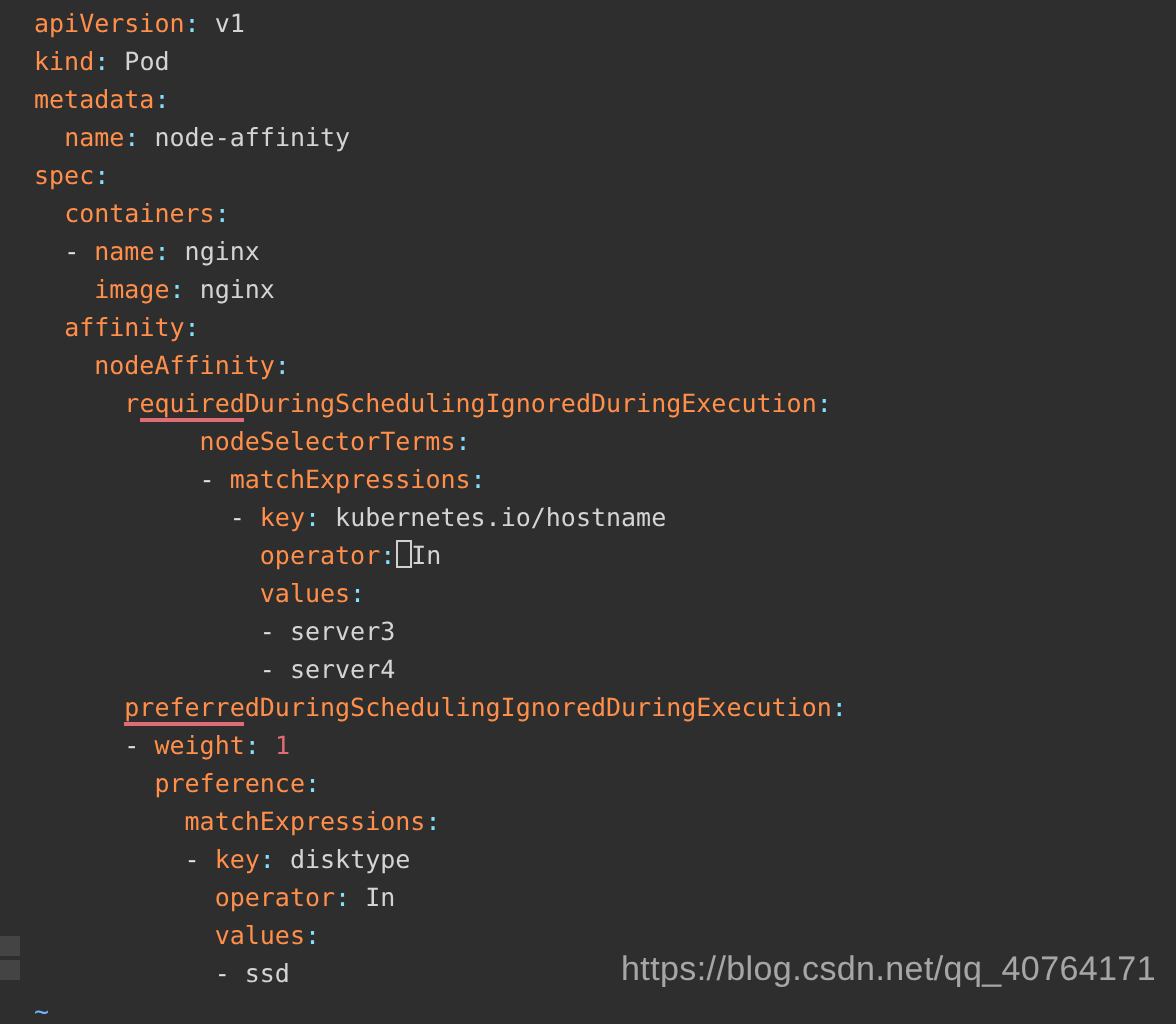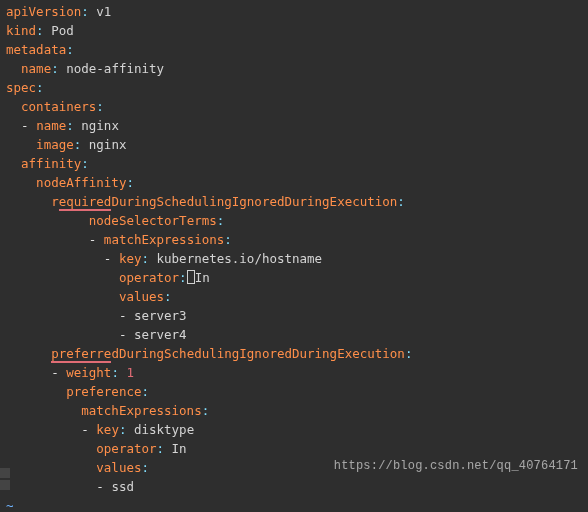--- a/index.html
+++ b/index.html
@@ -1,25 +1,25 @@
 <!DOCTYPE html>
 <html><head>
 <meta charset="utf-8">
 <style>
   html,body{margin:0;padding:0;background:#2e2e2e;font-family:Menlo,Consolas,"DejaVu Sans Mono",monospace;font-size:12.5px;line-height:19px;color:#d0d0d0}
-  .editor{position:relative;width:588px;height:512px;box-sizing:border-box;padding:2px 0 0 6px;overflow:hidden}
+  .editor{position:relative;width:588px;height:512px;box-sizing:border-box;padding:2px 0 0 17px;overflow:hidden}
   pre{margin:0;white-space:pre}
   .kw{color:#ff8f4a}      
   .col{color:#83e0ff}     
   .val{color:#d4d4d4}     
   .num{color:#e06c75}     
   .dash{color:#e0e0e0}
   .cursor{display:inline-block;width:8px;height:14px;border:1px solid #d0d0d0;box-sizing:border-box;vertical-align:-2px}
   .err{border-bottom:2px solid #e06c75;padding-bottom:0}
-  .watermark{position:absolute;right:10px;bottom:36px;color:rgba(230,230,230,0.65);font-family:Liberation Mono, monospace;font-size:12px;letter-spacing:0.2px}
+  .watermark{position:absolute;right:10px;bottom:18px;color:rgba(230,230,230,0.65);font-family:Liberation Sans, sans-serif;font-size:17px;letter-spacing:0.2px}
   .tilde{color:#6fb4ff;padding-left:0}
   .gutter{position:absolute;left:0;bottom:20px;width:10px}
   .sb{background:#444;width:10px;height:10px;margin-bottom:2px}
 </style>
 </head>
 <body>
 
 <div class="editor">
 <pre><span class="kw">apiVersion</span><span class="col">:</span> <span class="val">v1</span>
 <span class="kw">kind</span><span class="col">:</span> <span class="val">Pod</span>

